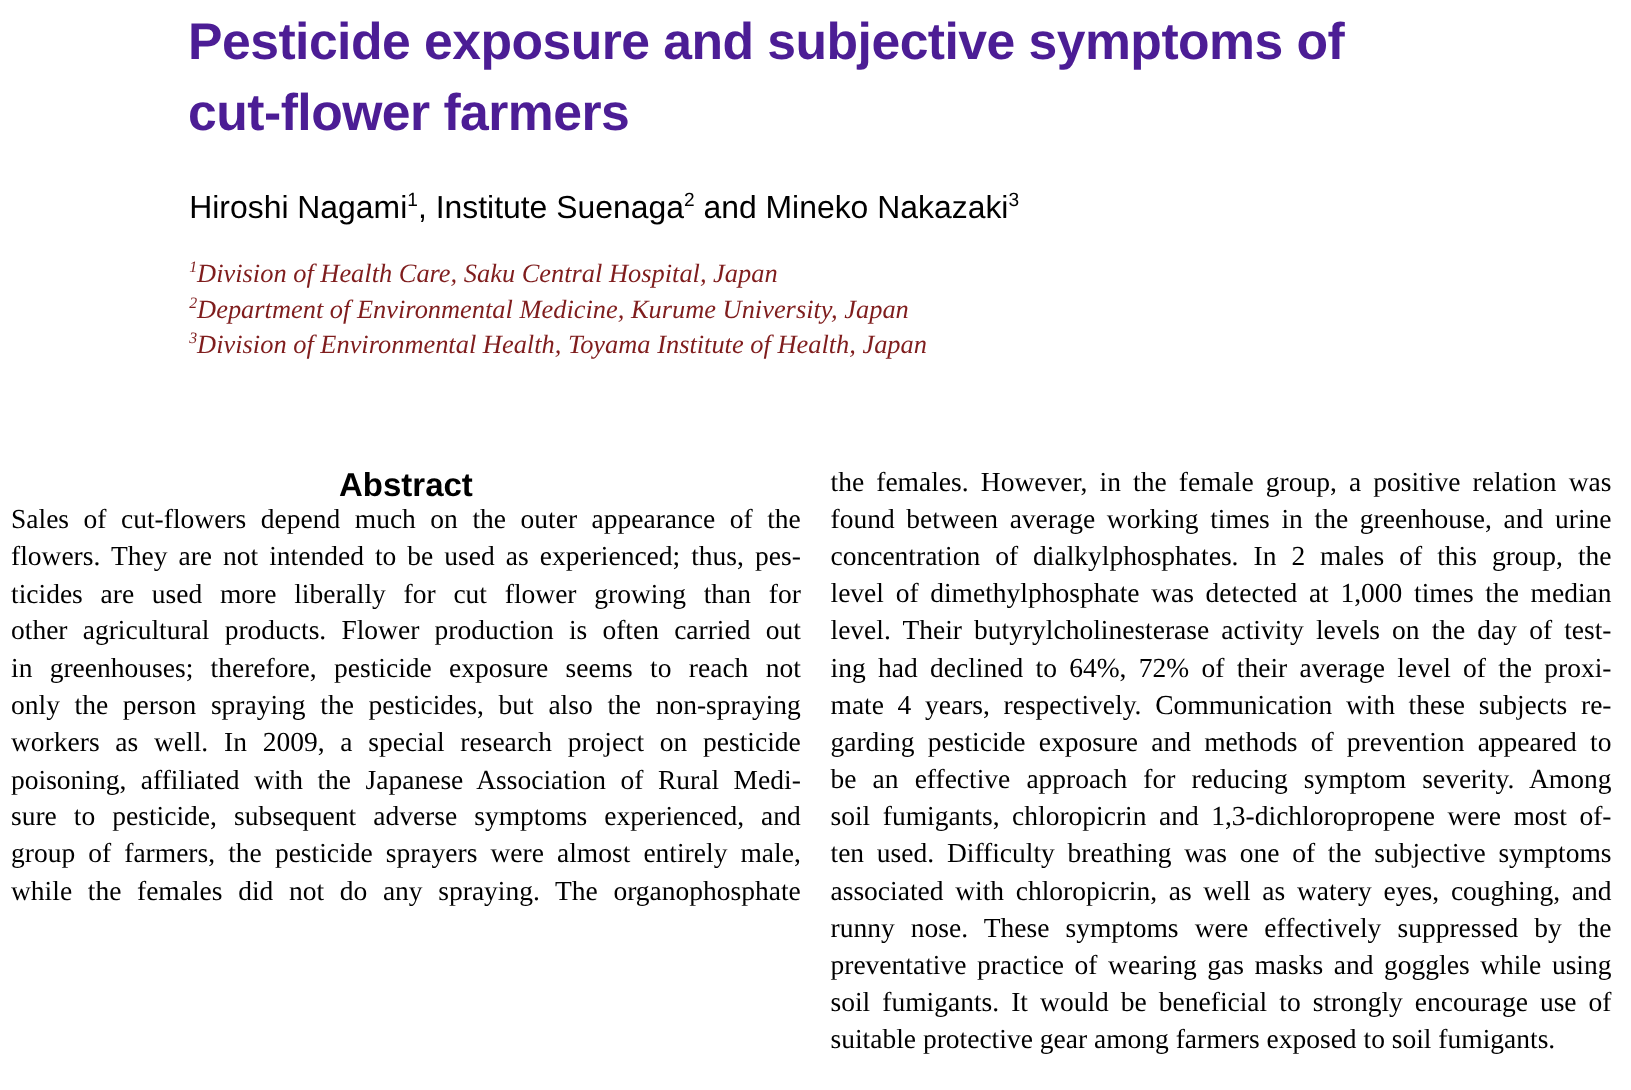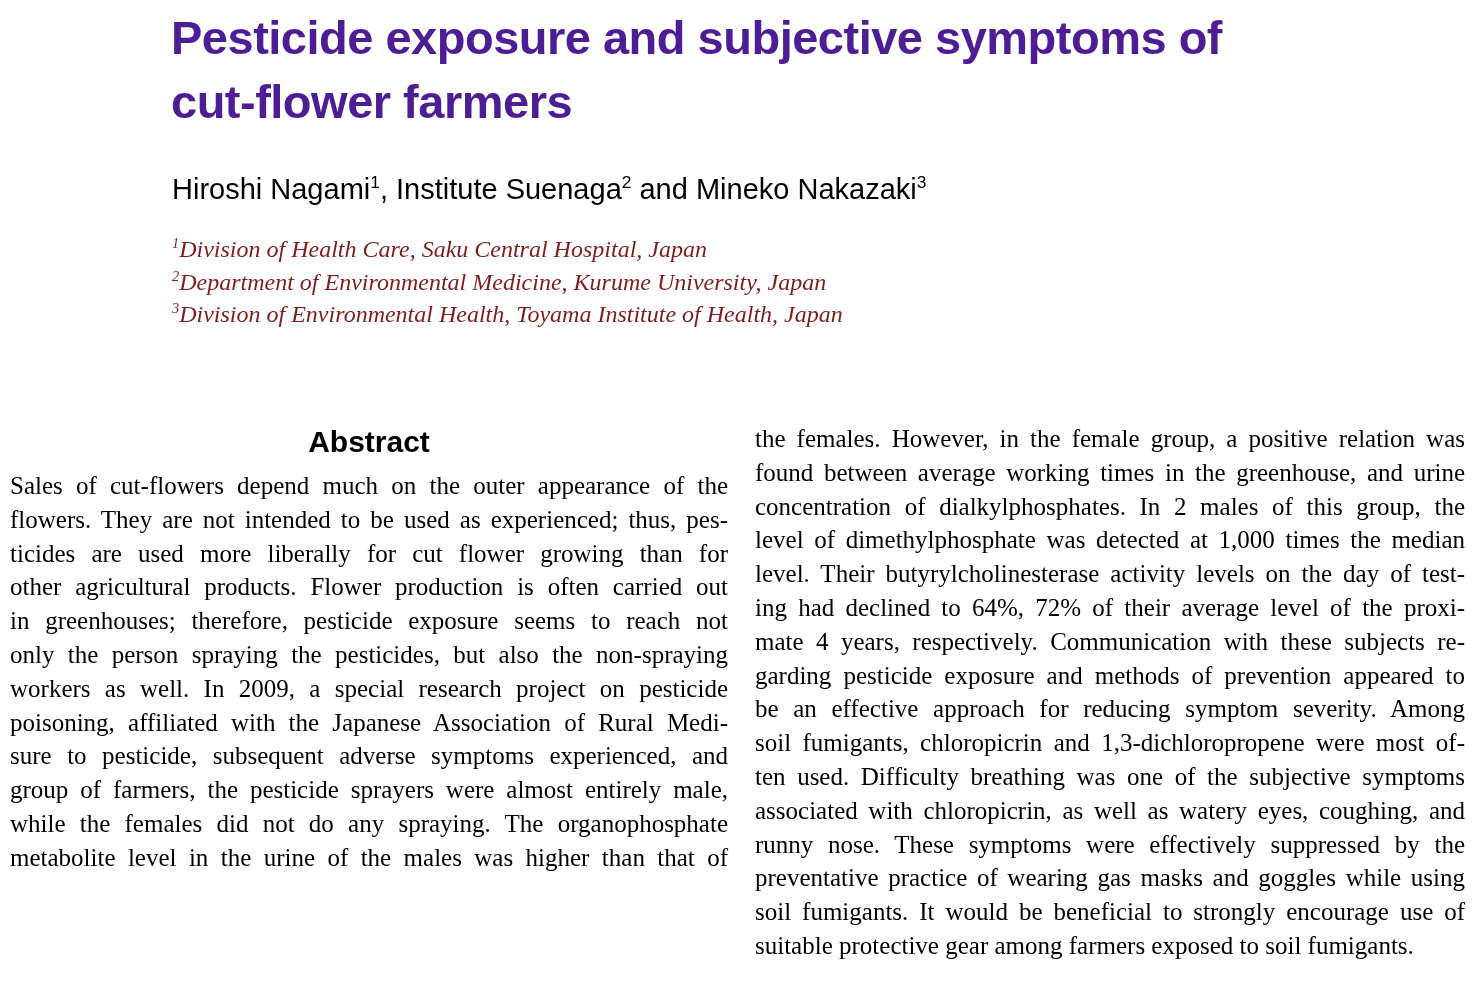--- a/index.html
+++ b/index.html
@@ -66,21 +66,21 @@
     margin-top: 28px;
   }
   .abstract-col {
     position: absolute;
     font-size: 25px;
     line-height: 33.8px;
     color: #000000;
   }
   .abstract-col-left {
     left: 10px;
-    top: 469px;
+    top: 456px;
     width: 718px;
   }
   .abstract-col-right {
     left: 755px;
     top: 422px;
     width: 710px;
   }
   .tline {
     text-align: justify;
     text-align-last: justify;
@@ -112,21 +112,20 @@
     <div class="tline">flowers. They are not intended to be used as experienced; thus, pes-</div>
     <div class="tline">ticides are used more liberally for cut flower growing than for</div>
     <div class="tline">other agricultural products. Flower production is often carried out</div>
     <div class="tline">in greenhouses; therefore, pesticide exposure seems to reach not</div>
     <div class="tline">only the person spraying the pesticides, but also the non-spraying</div>
     <div class="tline">workers as well. In 2009, a special research project on pesticide</div>
     <div class="tline">poisoning, affiliated with the Japanese Association of Rural Medi-</div>
     <div class="tline">sure to pesticide, subsequent adverse symptoms experienced, and</div>
     <div class="tline">group of farmers, the pesticide sprayers were almost entirely male,</div>
     <div class="tline">while the females did not do any spraying. The organophosphate</div>
-    <div class="tline">metabolite level in the urine of the males was higher than that of</div>
   </div>
 
 <div class="abstract-col abstract-col-right">
     <div class="tline">the females. However, in the female group, a positive relation was</div>
     <div class="tline">found between average working times in the greenhouse, and urine</div>
     <div class="tline">concentration of dialkylphosphates. In 2 males of this group, the</div>
     <div class="tline">level of dimethylphosphate was detected at 1,000 times the median</div>
     <div class="tline">level. Their butyrylcholinesterase activity levels on the day of test-</div>
     <div class="tline">ing had declined to 64%, 72% of their average level of the proxi-</div>
     <div class="tline">mate 4 years, respectively. Communication with these subjects re-</div>

